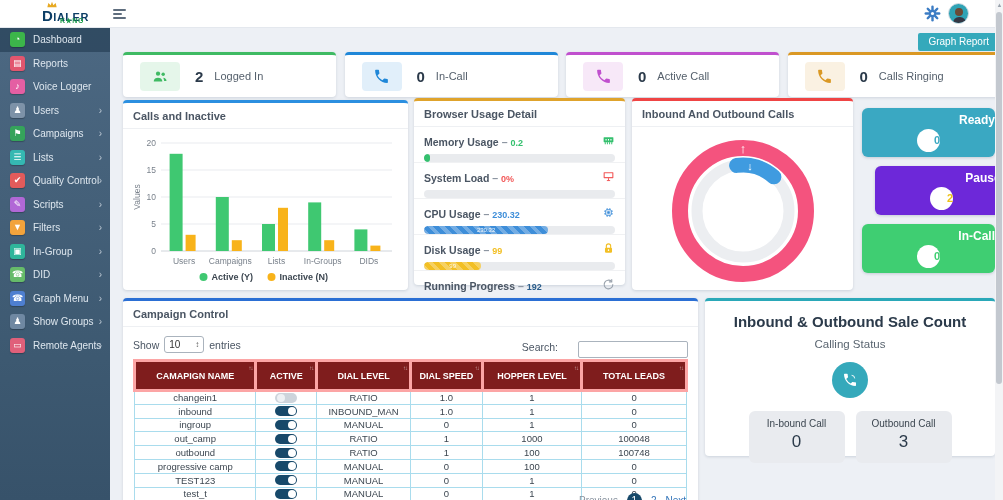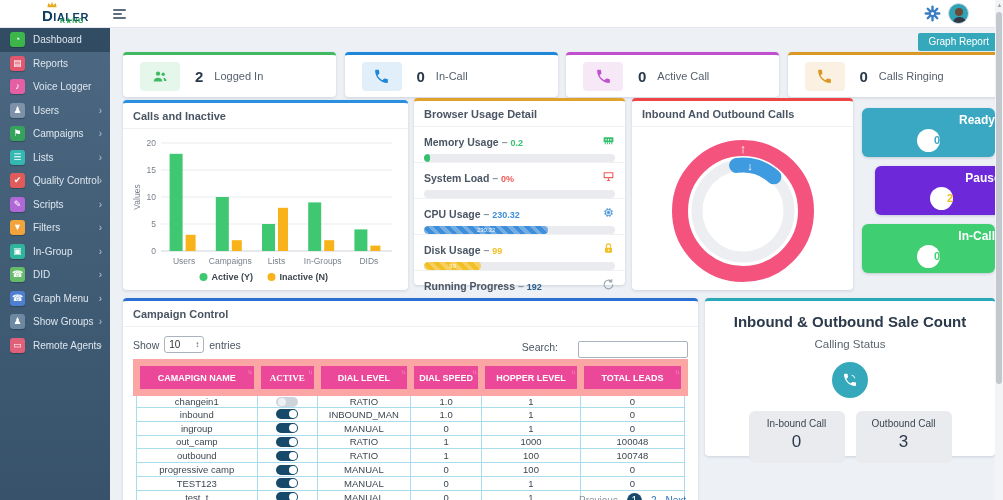--- a/index.html
+++ b/index.html
@@ -66,21 +66,21 @@
   .status-lbl { color:#fff; font-size:12px; font-weight:bold; padding-top:5px; }
   .status-circle { width:23px; height:23px; background:#fff; border-radius:50%; margin:2px auto 0; font-size:11px; font-weight:bold; line-height:23px; }
 
   #campaign-panel { left:123px; top:298px; width:575px; height:210px; border-top:3px solid #2b6fd4; }
   .cc-controls { position:relative; height:26px; margin:4px 10px 0; font-size:10.5px; color:#4a5563; }
   .cc-show { position:absolute; left:0; top:5px; display:flex; align-items:center; gap:5px; }
   .entries-select { border:1px solid #aab3bd; border-radius:3px; width:40px; height:17px; font-size:10px; color:#333; display:inline-flex; align-items:center; justify-content:space-between; padding:0 4px; background:#fff; cursor:pointer; }
   .cc-search { position:absolute; right:0; top:10px; display:flex; align-items:flex-start; gap:20px; }
   .cc-search input { width:110px; height:17px; border:1px solid #aab3bd; border-radius:2px; font-size:10px; padding:0 4px; }
   table.cc { border-collapse:collapse; table-layout:fixed; width:555px; margin:2px 10px 0; font-size:9.5px; }
-  table.cc th { background:#ec4899; color:#fff; font-size:9px; height:30px; border:7px solid #fca5a5; position:relative; font-weight:bold; }
+  table.cc th { background:#7f1d1d; color:#fff; font-size:9px; height:30px; border:3px solid #fca5a5; position:relative; font-weight:bold; }
   table.cc th .sort { position:absolute; right:2px; top:3px; font-size:6px; opacity:.55; letter-spacing:-1px; }
   table.cc td { border:1px solid #a9dced; text-align:center; height:13.8px; color:#3c4650; background:#fff; }
   td.cname { color:#3173b8; }
   .toggle { width:22px; height:10px; border-radius:5px; margin:0 auto; position:relative; cursor:pointer; }
   .toggle.on  { background:#17496a; }
   .toggle.off { background:#cdd4db; }
   .toggle .knob { position:absolute; top:1px; width:8px; height:8px; border-radius:50%; background:#fff; }
   .toggle.on  .knob { right:1.5px; }
   .toggle.off .knob { left:1.5px; background:#eef1f4; }
   .cc-pagination { position:absolute; right:12px; top:192px; display:flex; align-items:center; gap:9px; font-size:10px; }
@@ -385,21 +385,21 @@
     </div>
     <div class="cc-search">
       <span>Search:</span>
       <input type="text" value="" style="">
     </div>
   </div>
   <table class="cc">
     <thead>
         <tr id="cc-head">
           <th style="width: 22%;">CAMAPIGN NAME<span class="sort">↑↓</span></th>
-          <th style="width: 11%; font-family: Liberation Serif, serif;">ACTIVE<span class="sort">↑↓</span></th>
+          <th style="width: 11%;">ACTIVE<span class="sort">↑↓</span></th>
           <th style="width: 17%;">DIAL LEVEL<span class="sort">↑↓</span></th>
           <th style="width: 13%;">DIAL SPEED<span class="sort">↑↓</span></th>
           <th style="width: 18%;">HOPPER LEVEL<span class="sort">↑↓</span></th>
           <th style="width: 19%; margin-top: 40px;">TOTAL LEADS<span class="sort">↑↓</span></th>
         </tr>
       </thead>
     <tbody id="cc-body">
         <tr>
           <td class="cname">changein1</td>
     <td>

